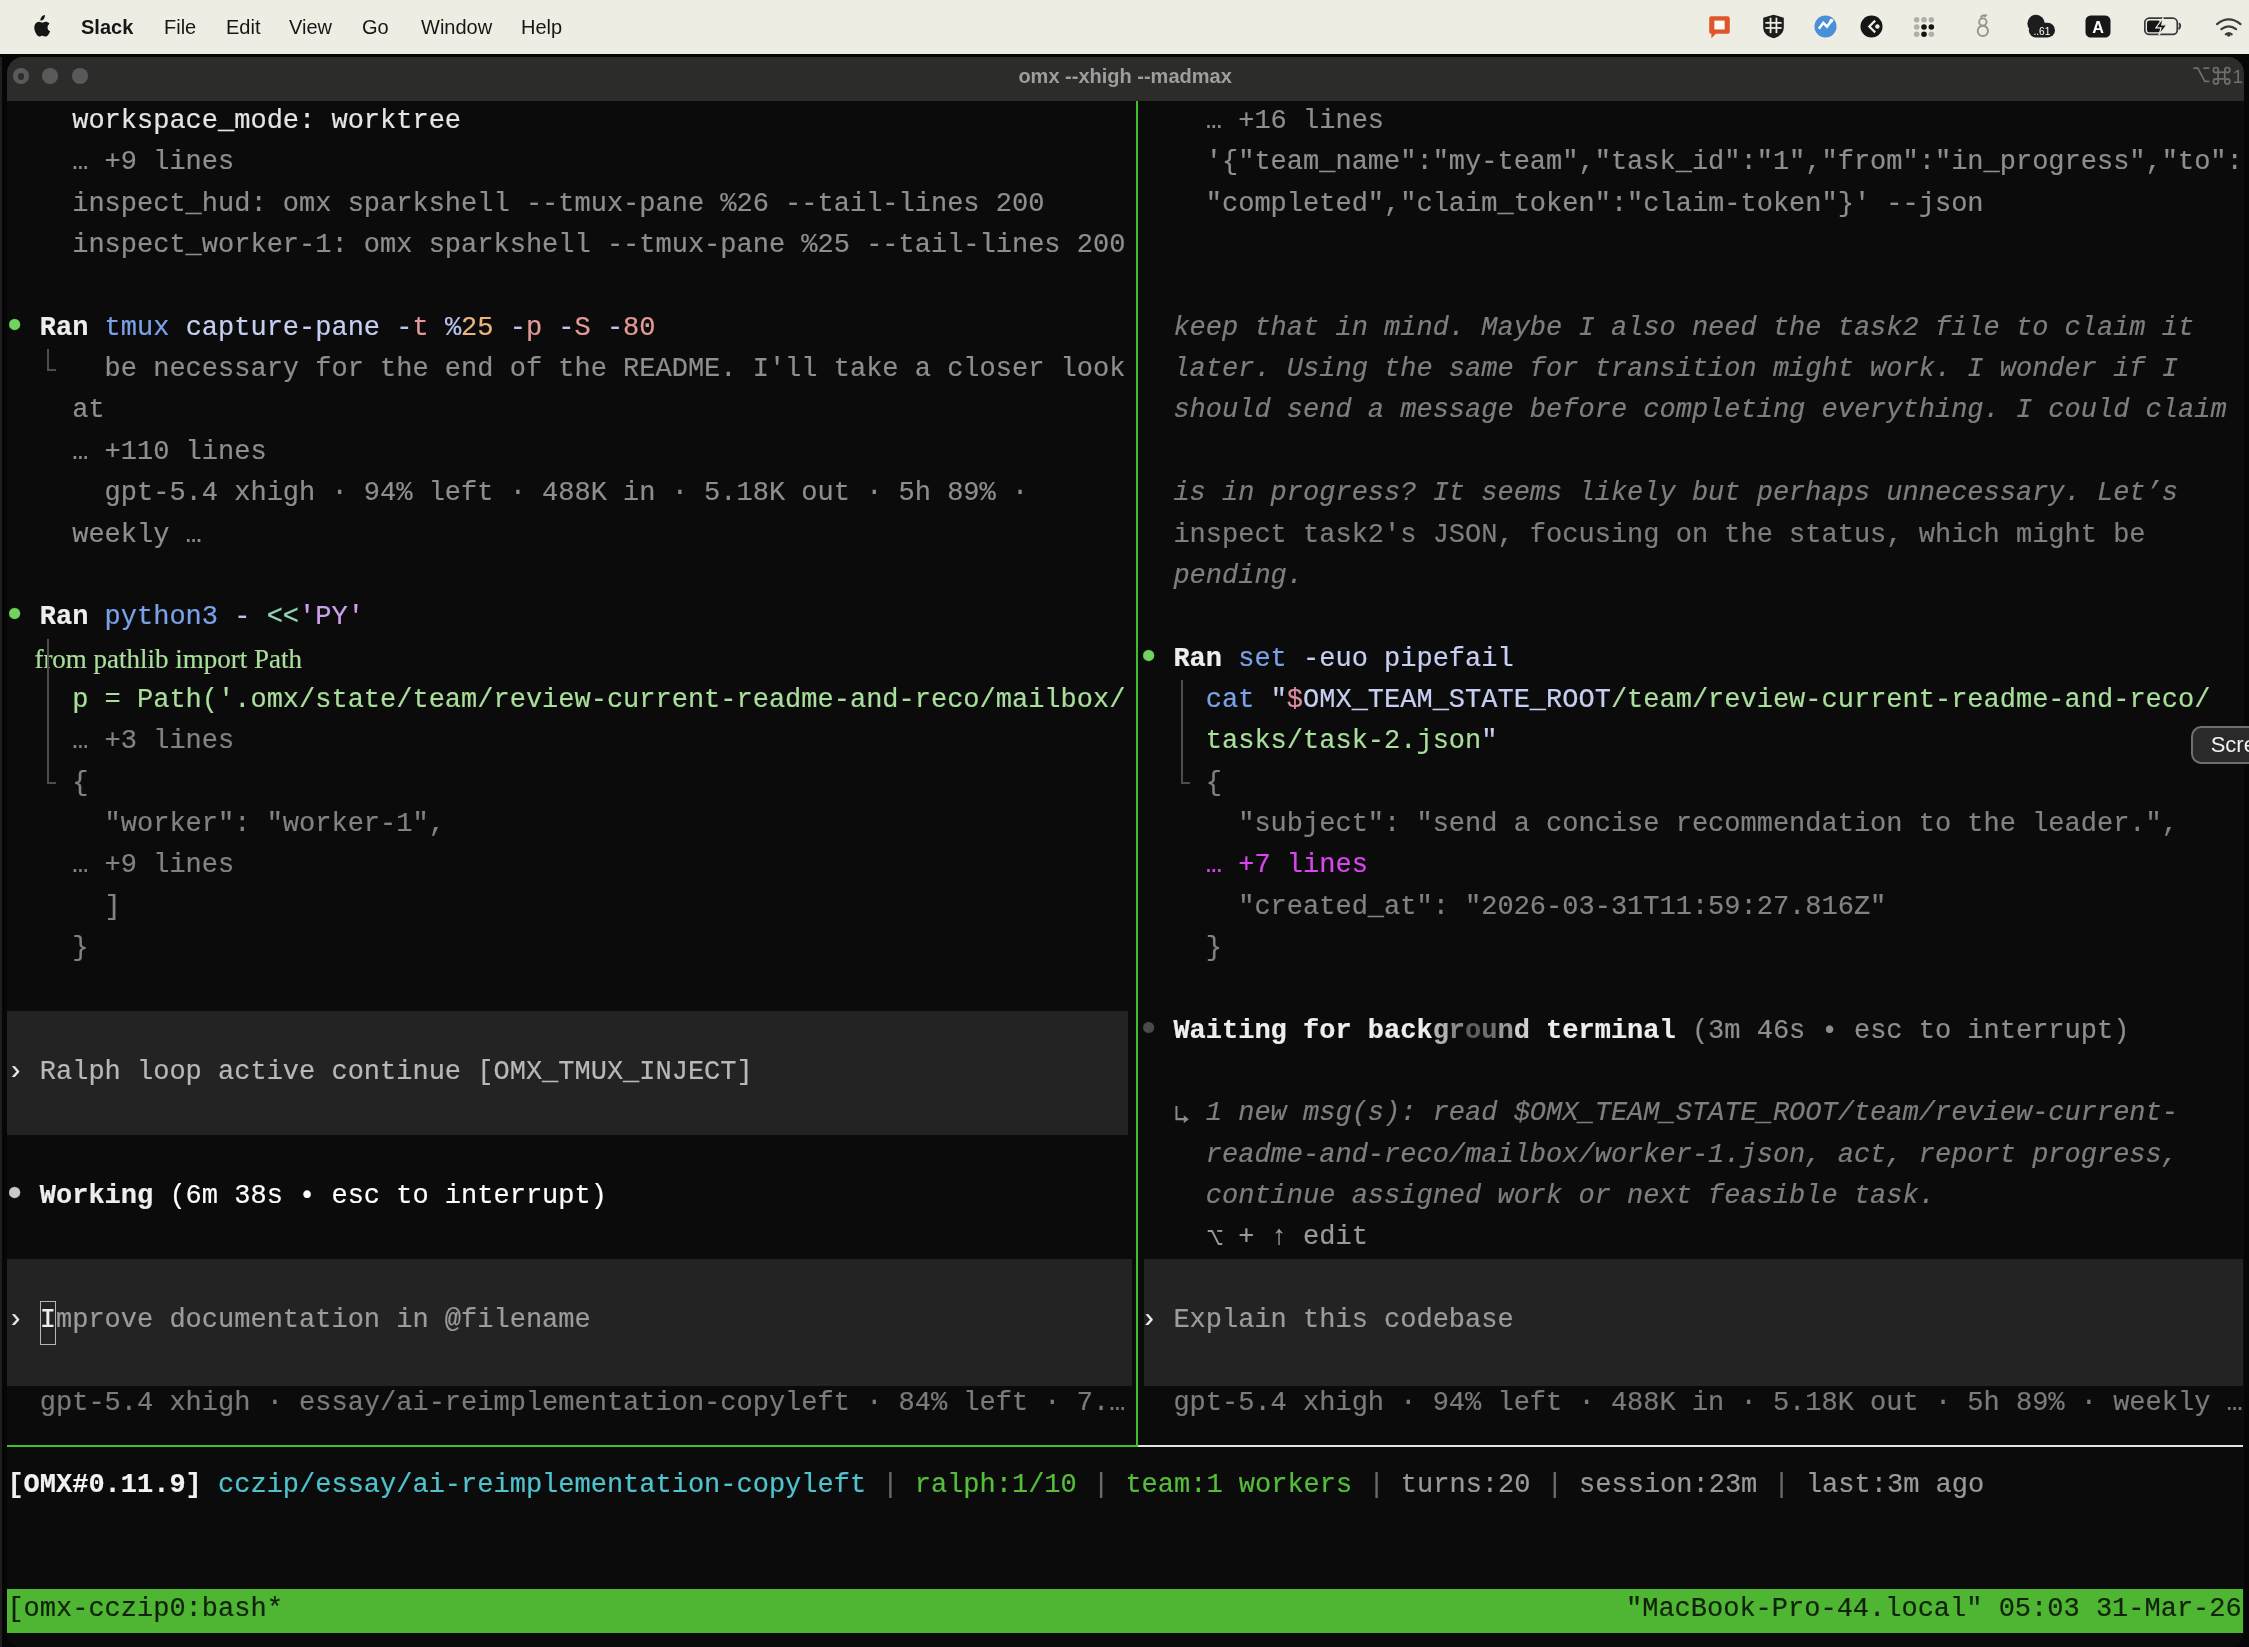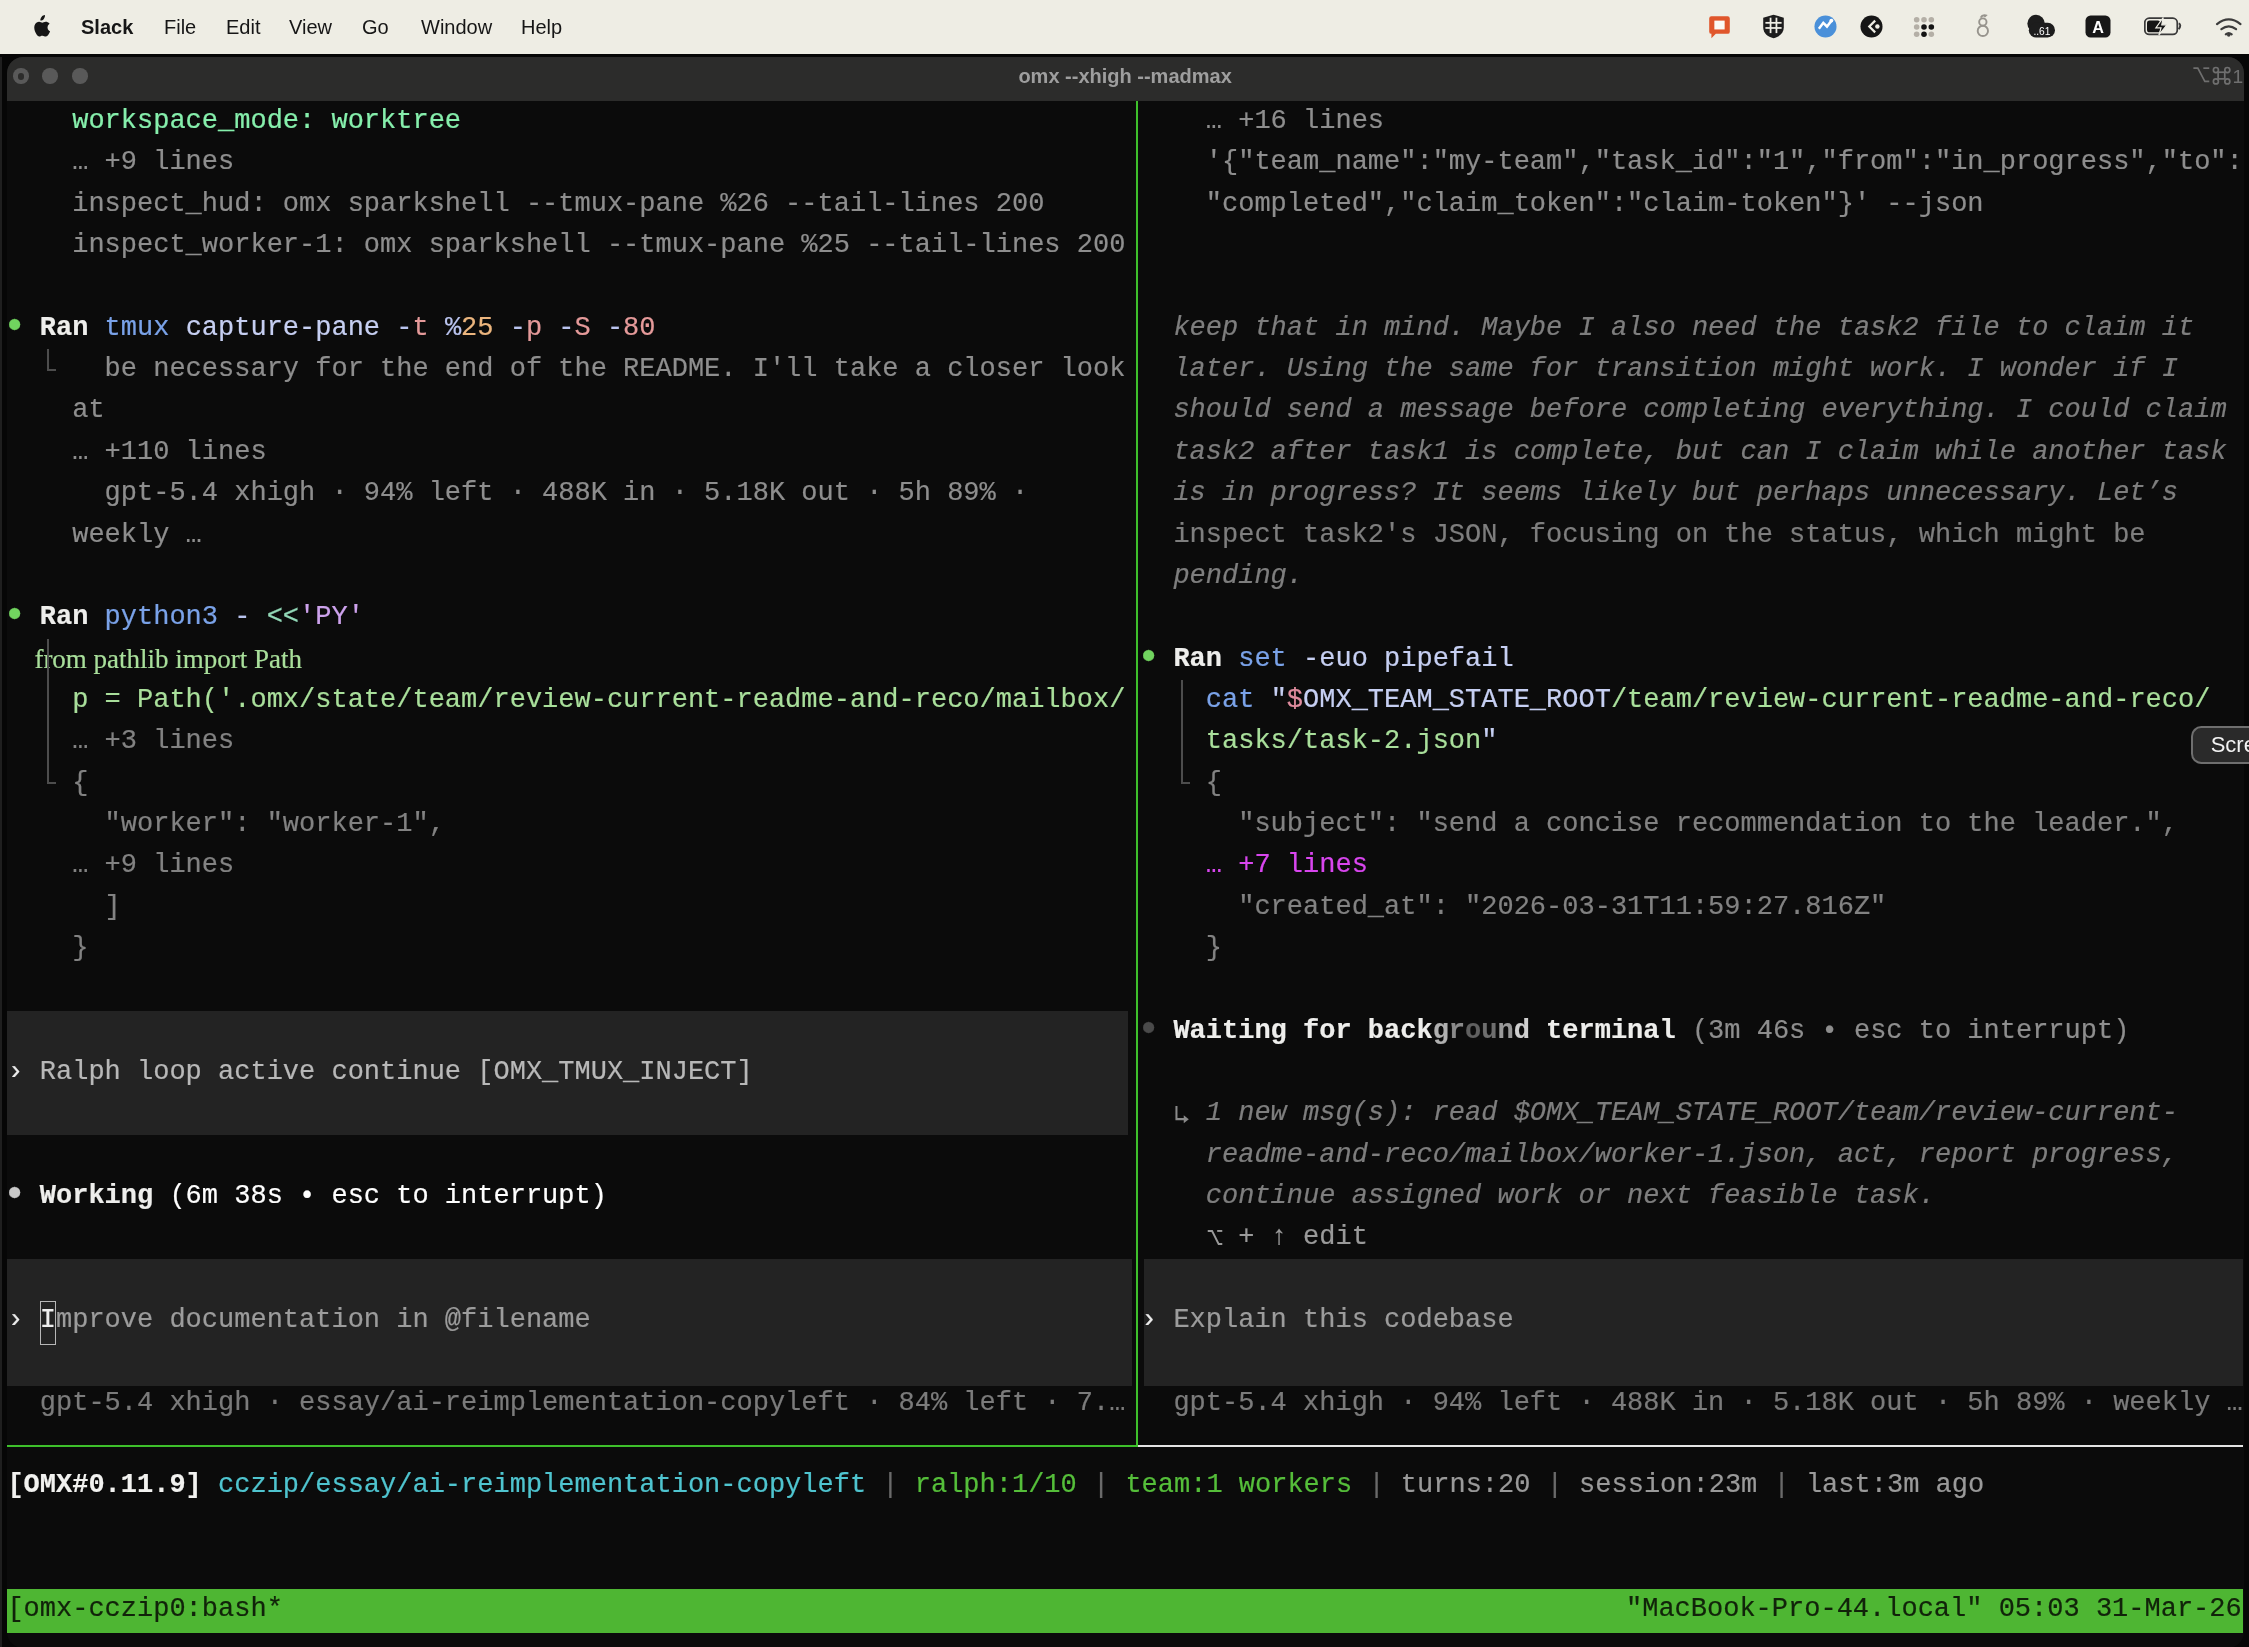--- a/index.html
+++ b/index.html
@@ -49,21 +49,21 @@
   <div style="position:absolute;left:7.4px;top:1011px;width:1121px;height:124px;background:#232323"></div>
   <div style="position:absolute;left:7.4px;top:1259px;width:1125px;height:127px;background:#232323"></div>
   <div style="position:absolute;left:1144px;top:1259px;width:1099px;height:127px;background:#232323"></div>
 
   <div style="position:absolute;left:40px;top:1301px;width:16px;height:44px;border:1.9px solid #b7b7b7"></div>
 
   <div style="position:absolute;left:7.4px;top:1589px;width:2236px;height:44px;background:#4eb633"></div>
   <div class="r" style="left:7.4px;top:1589px;color:#11230a">[omx-cczip0:bash*</div>
   <div class="r" style="left:1626px;top:1589px;color:#11230a">"MacBook-Pro-44.local" 05:03 31-Mar-26</div>
 
-<div class="r " style="left:7.4px;top:101px"><span style="color:#86efac;">    workspace_mode: worktree</span></div>
+<div class="r " style="left:7.4px;top:101px"><span style="color:#e5e5e5;">    workspace_mode: worktree</span></div>
 <div class="r " style="left:7.4px;top:142px"><span style="color:#8e8e8e;">    … +9 lines</span></div>
 <div class="r " style="left:7.4px;top:184px"><span style="color:#8e8e8e;">    inspect_hud: omx sparkshell --tmux-pane %26 --tail-lines 200</span></div>
 <div class="r " style="left:7.4px;top:225px"><span style="color:#8e8e8e;">    inspect_worker-1: omx sparkshell --tmux-pane %25 --tail-lines 200</span></div>
 <div class="r " style="left:7.4px;top:308px"><span style="color:#71d45f;display:inline-block;transform:scale(1.5);transform-origin:55% 50%">•</span><span style="color:#8e8e8e;"> </span><span style="color:#eeeeec;font-weight:700">Ran</span><span style="color:#8e8e8e;"> </span><span style="color:#7aa2e8;">tmux</span><span style="color:#8e8e8e;"> </span><span style="color:#c6cff2;">capture-pane</span><span style="color:#8e8e8e;"> </span><span style="color:#b9c3ee;">-</span><span style="color:#e59a9a;">t</span><span style="color:#8e8e8e;"> </span><span style="color:#b9c3ee;">%</span><span style="color:#ebb57e;">25</span><span style="color:#8e8e8e;"> </span><span style="color:#b9c3ee;">-</span><span style="color:#e59a9a;">p</span><span style="color:#8e8e8e;"> </span><span style="color:#b9c3ee;">-</span><span style="color:#e59a9a;">S</span><span style="color:#8e8e8e;"> </span><span style="color:#b9c3ee;">-</span><span style="color:#e59a9a;">80</span></div>
 <div class="r " style="left:7.4px;top:349px"><span style="color:#8e8e8e;">      be necessary for the end of the README. I'll take a closer look</span></div>
 <div class="r " style="left:7.4px;top:390px"><span style="color:#8e8e8e;">    at</span></div>
 <div class="r " style="left:7.4px;top:432px"><span style="color:#8e8e8e;">    … +110 lines</span></div>
 <div class="r " style="left:7.4px;top:473px"><span style="color:#8e8e8e;">      gpt-5.4 xhigh · 94% left · 488K in · 5.18K out · 5h 89% ·</span></div>
 <div class="r " style="left:7.4px;top:515px"><span style="color:#8e8e8e;">    weekly …</span></div>
 <div class="r " style="left:7.4px;top:597px"><span style="color:#71d45f;display:inline-block;transform:scale(1.5);transform-origin:55% 50%">•</span><span style="color:#8e8e8e;"> </span><span style="color:#eeeeec;font-weight:700">Ran</span><span style="color:#8e8e8e;"> </span><span style="color:#7aa2e8;">python3</span><span style="color:#8e8e8e;"> </span><span style="color:#b9c3ee;">-</span><span style="color:#8e8e8e;"> </span><span style="color:#93d9b8;">&lt;&lt;</span><span style="color:#cda2ec;">'PY'</span></div>
@@ -78,21 +78,21 @@
 <div class="r " style="left:7.4px;top:1052px"><span style="color:#ececec;">›</span><span style="color:#b8b8b8;"> Ralph loop active continue [OMX_TMUX_INJECT]</span></div>
 <div class="r " style="left:7.4px;top:1176px"><span style="color:#c9c9c9;display:inline-block;transform:scale(1.5);transform-origin:55% 50%">•</span><span style="color:#8e8e8e;"> </span><span style="color:#eeeeec;font-weight:700">Working</span><span style="color:#ffffff;"> (6m 38s • esc to interrupt)</span></div>
 <div class="r " style="left:7.4px;top:1300px"><span style="color:#ececec;">›</span><span style="color:#8e8e8e;"> </span><span style="color:#ededed;">I</span><span style="color:#9c9c9c;">mprove documentation in @filename</span></div>
 <div class="r " style="left:7.4px;top:1383px"><span style="color:#7b7b7b;">  gpt-5.4 xhigh · essay/ai-reimplementation-copyleft · 84% left · 7.…</span></div>
 <div class="r " style="left:1141px;top:101px"><span style="color:#8e8e8e;">    … +16 lines</span></div>
 <div class="r " style="left:1141px;top:142px"><span style="color:#8e8e8e;">    '{"team_name":"my-team","task_id":"1","from":"in_progress","to":</span></div>
 <div class="r " style="left:1141px;top:184px"><span style="color:#8e8e8e;">    "completed","claim_token":"claim-token"}' --json</span></div>
 <div class="r " style="left:1141px;top:308px"><span style="color:#8e8e8e;">  </span><span style="color:#7e7e7e;font-style:italic">keep that in mind. Maybe I also need the task2 file to claim it</span></div>
 <div class="r " style="left:1141px;top:349px"><span style="color:#8e8e8e;">  </span><span style="color:#7e7e7e;font-style:italic">later. Using the same for transition might work. I wonder if I</span></div>
 <div class="r " style="left:1141px;top:390px"><span style="color:#8e8e8e;">  </span><span style="color:#7e7e7e;font-style:italic">should send a message before completing everything. I could claim</span></div>
-<div class="r " style="left:1141px;top:432px"><span style="color:#8e8e8e;">  </span><span style="color:#7e7e7e;font-style:italic">task2 after task1 is complete, but can I claim while another task</span></div>
+<div class="r " style="left:1141px;top:432px"><span style="color:#8e8e8e;">  </span></div>
 <div class="r " style="left:1141px;top:473px"><span style="color:#8e8e8e;">  </span><span style="color:#7e7e7e;font-style:italic">is in progress? It seems likely but perhaps unnecessary. Let’s</span></div>
 <div class="r " style="left:1141px;top:515px"><span style="color:#8e8e8e;">  </span><span style="color:#7e7e7e;">inspect task2's JSON, focusing on the status, which might be</span></div>
 <div class="r " style="left:1141px;top:556px"><span style="color:#8e8e8e;">  </span><span style="color:#7e7e7e;font-style:italic">pending.</span></div>
 <div class="r " style="left:1141px;top:639px"><span style="color:#71d45f;display:inline-block;transform:scale(1.5);transform-origin:55% 50%">•</span><span style="color:#8e8e8e;"> </span><span style="color:#eeeeec;font-weight:700">Ran</span><span style="color:#8e8e8e;"> </span><span style="color:#7aa2e8;">set</span><span style="color:#8e8e8e;"> </span><span style="color:#c6cff2;">-euo</span><span style="color:#8e8e8e;"> </span><span style="color:#c6cff2;">pipefail</span></div>
 <div class="r " style="left:1141px;top:680px"><span style="color:#8e8e8e;">    </span><span style="color:#7aa2e8;">cat</span><span style="color:#8e8e8e;"> </span><span style="color:#c6cff2;">"</span><span style="color:#e08c9e;">$</span><span style="color:#c6cff2;">OMX_TEAM_STATE_ROOT</span><span style="color:#a9df9b;">/team/review-current-readme-and-reco/</span></div>
 <div class="r " style="left:1141px;top:721px"><span style="color:#8e8e8e;">    </span><span style="color:#a9df9b;">tasks/task-2.json</span><span style="color:#c6cff2;">"</span></div>
 <div class="r " style="left:1141px;top:763px"><span style="color:#828282;">    {</span></div>
 <div class="r " style="left:1141px;top:804px"><span style="color:#828282;">      "subject": "send a concise recommendation to the leader.",</span></div>
 <div class="r " style="left:1141px;top:845px"><span style="color:#d946ef;">    … +7 lines</span></div>
 <div class="r " style="left:1141px;top:887px"><span style="color:#828282;">      "created_at": "2026-03-31T11:59:27.816Z"</span></div>

